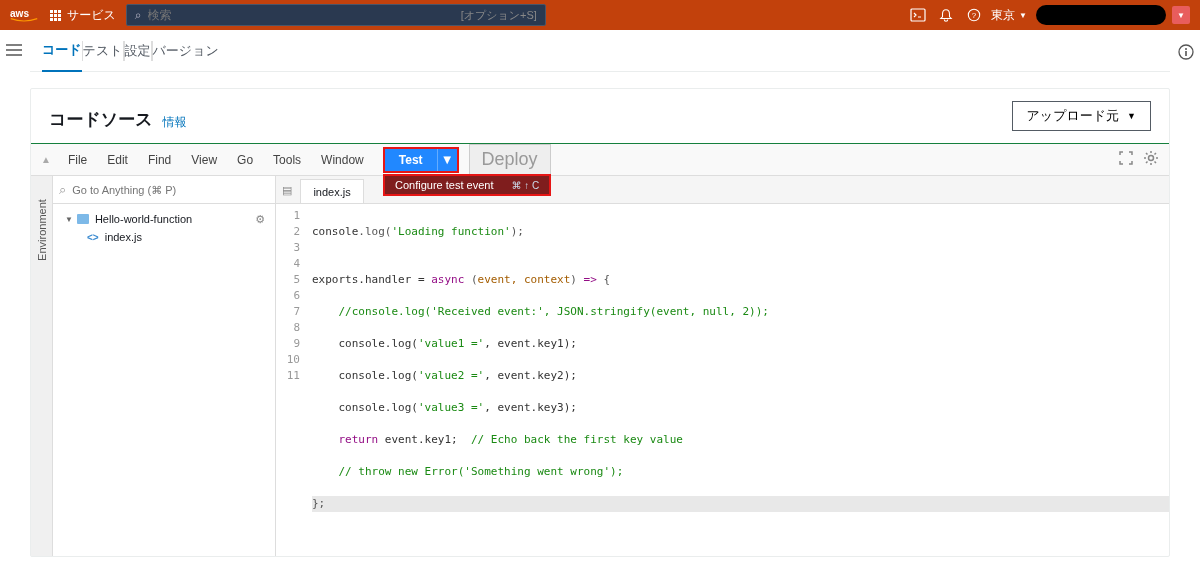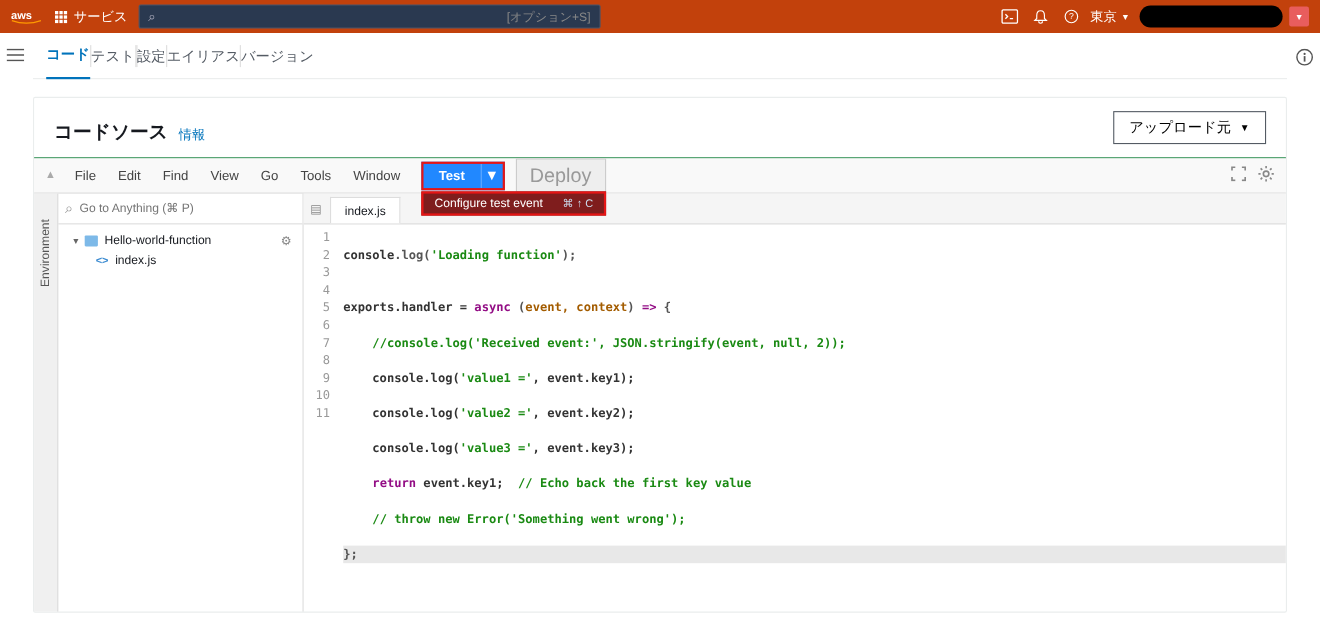--- a/index.html
+++ b/index.html
@@ -78,21 +78,21 @@
     .editor-tabs .tab-icon { color:#888; font-size:11px; margin-right:8px; margin-bottom:6px; cursor:pointer;}
     .editor-tab { height: 24px; background: #fff; border:1px solid #ddd; border-bottom:none; padding: 0 12px; display:flex; align-items:center; font-size:11px; cursor:pointer; }
     
     
     .test-dropdown { position: absolute; left: 107px; top: -2px; border: 2px solid #e61515; background: #7f1d1d; z-index: 10; }
     .dropdown-item { padding: 3px 10px; color: #fff; font-size: 11px; cursor:pointer; display:flex; align-items:center; gap:18px;}
     .dropdown-shortcut { color:#cde; font-size:10px; }
     
     .code-content { flex: 1; display:flex; font-family: Monaco, Menlo, Consolas, monospace; font-size: 11px; line-height: 16px; overflow:hidden; }
     .gutter { width: 30px; text-align: right; padding: 4px 6px 0 0; color: #999; user-select:none; }
-    .code-lines { flex: 1; padding: 4px 0 0 6px; white-space: pre; font-weight: bold; }
+    .code-lines { flex: 1; padding: 4px 0 0 6px; white-space: pre; }
     .tok-keyword { color: #930d85; }
     .tok-string { color: #1a8a13; }
     .tok-comment { color: #1a8a13; }
     .tok-ident { color: #333; }
     .tok-punct { color: #555; }
     .tok-param { color: #a35c00; }
     .active-line-bg { background:#e8e8e8; display:inline-block; width:100%; }
     .cursor-line-bg { background:#f0f0f0; }
   </style>
 </head>
@@ -114,20 +114,21 @@
         <span></span>
         <span></span>
         <span></span>
         <span></span>
         <span></span>
       </span>
     <span>サービス</span>
   </div>
   <div class="search-box">
     <span class="mag">⌕</span>
+    <input placeholder="検索" style="">
     <span class="hint">[オプション+S]</span>
   </div>
   <div class="header-spacer"></div>
   <div class="header-icon">
     <svg width="16" height="16" viewBox="0 0 16 16">
         <rect x="1" y="2" width="14" height="12" fill="none" stroke="#fff" stroke-width="1.2" rx="1"></rect>
         <path d="M4 6 L6 8 L4 10 M8 10 H11" stroke="#fff" stroke-width="1.2" fill="none"></path>
       </svg>
   </div>
   <div class="header-icon">
@@ -173,23 +174,20 @@
     <div class="tab-sep"></div>
     <div class="func-tab">
         <span>テスト</span>
       </div>
     <div class="tab-sep"></div>
     <div class="tab-sep"></div>
     <div class="func-tab">
         <span>設定</span>
       </div>
     <div class="tab-sep"></div>
-    <div class="func-tab">
-        <span>エイリアス</span>
-      </div>
     <div class="tab-sep"></div>
     <div class="func-tab">
         <span>バージョン</span>
       </div>
   </div>
 
   <div class="code-panel">
     <div class="code-panel-header">
       <span class="code-panel-title">コードソース</span>
       <span class="info-link">情報</span>

